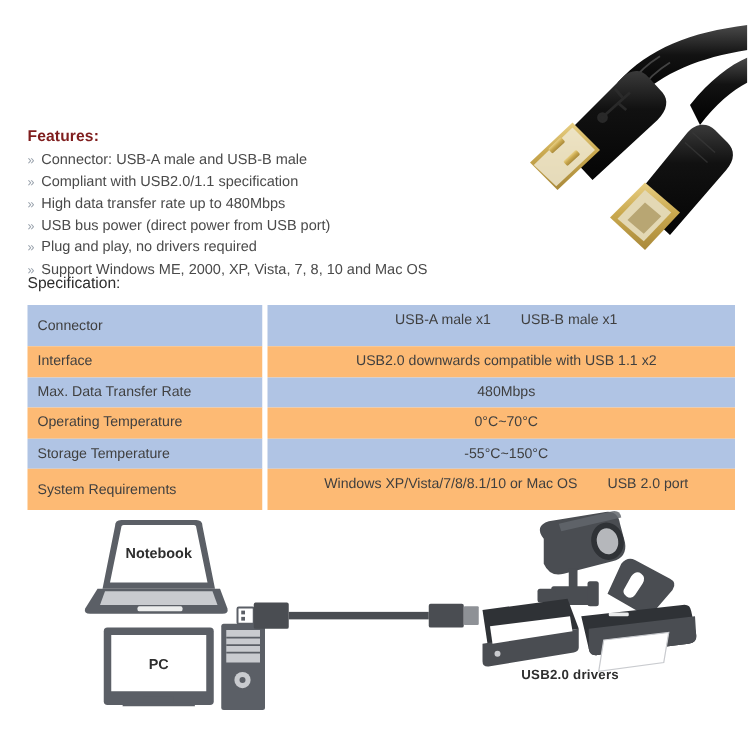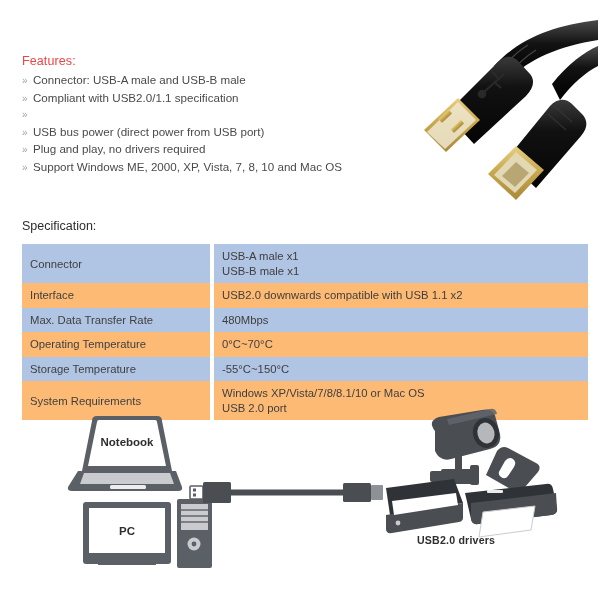--- a/index.html
+++ b/index.html
@@ -18,24 +18,25 @@
 
   
   #features-section {
     position: absolute;
     left: 22px;
     top: 54px;
     width: 370px;
   }
   #features-heading {
     font-size: 12.5px;
-    font-weight: normal;
-    color: #ef4444;
+    font-weight: bold;
+    color: #7f1d1d;
     letter-spacing: 0.1px;
     margin-bottom: 4px;
+    margin-top: 48px;
   }
   .feature-row {
     display: flex;
     align-items: baseline;
     font-size: 11.6px;
     color: #4a4a4a;
     line-height: 16.6px;
     white-space: nowrap;
   }
   .feature-bullet {
@@ -99,23 +100,24 @@
     width: 4px;
     flex: 0 0 4px;
     background: #ffffff;
   }
   .spec-value {
     flex: 1 1 auto;
     font-size: 11.3px;
     color: #3f3f3f;
     padding: 5px 0 5px 8px;
     display: flex;
-    flex-direction: column;
+    flex-direction: row;
     justify-content: center;
     box-sizing: border-box;
+    gap: 24px;
   }
   .spec-value .line { line-height: 14.5px; }
   .spec-row.tall .spec-label,
   .spec-row.tall .spec-value { min-height: 33px; }
   .spec-row.short .spec-label,
   .spec-row.short .spec-value { min-height: 21px; }
 
   
   #diagram-section {
     position: absolute;
@@ -144,20 +146,21 @@
   <div class="feature-row">
     <span class="feature-bullet">»</span>
     <span>Connector: USB-A male and USB-B male</span>
   </div>
   <div class="feature-row">
     <span class="feature-bullet">»</span>
     <span>Compliant with USB2.0/1.1 specification</span>
   </div>
   <div class="feature-row">
     <span class="feature-bullet">»</span>
+    <span>High data transfer rate up to 480Mbps</span>
   </div>
   <div class="feature-row">
     <span class="feature-bullet">»</span>
     <span>USB bus power (direct power from USB port)</span>
   </div>
   <div class="feature-row">
     <span class="feature-bullet">»</span>
     <span>Plug and play, no drivers required</span>
   </div>
   <div class="feature-row">

